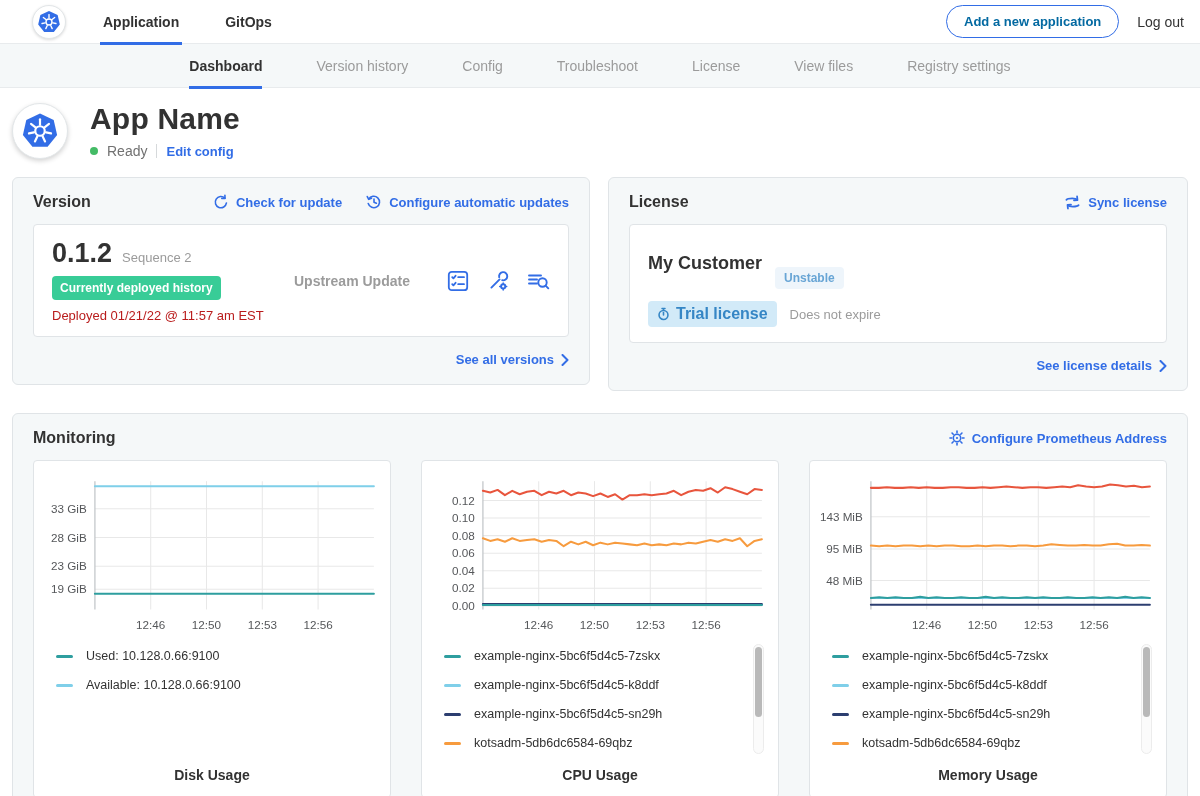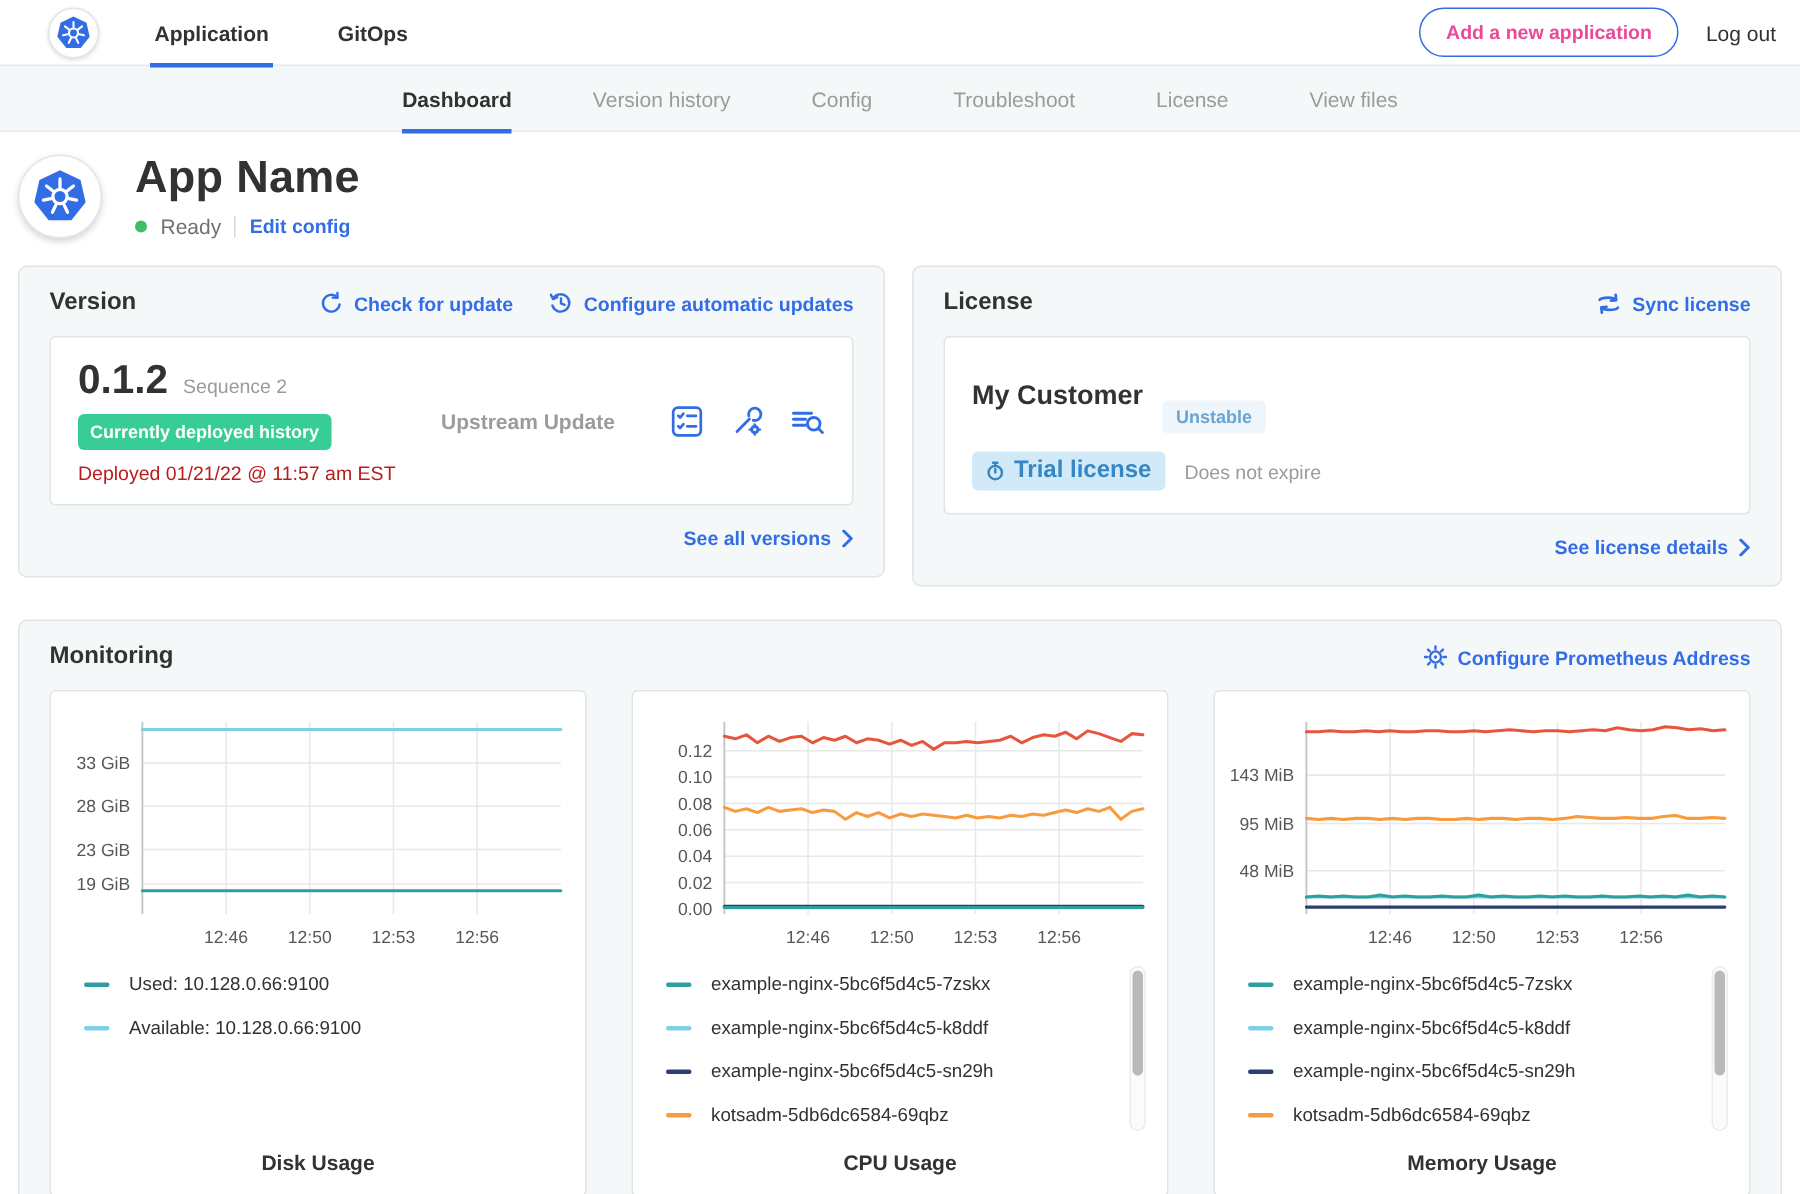--- a/index.html
+++ b/index.html
@@ -13,34 +13,34 @@
             border-bottom:1px solid #e8ebed; background:#fff; }
   .brand { width:34px; height:34px; border-radius:50%; background:#fff;
            border:1px solid #e2e6e8; box-shadow:0 1px 3px rgba(0,0,0,.15);
            display:flex; align-items:center; justify-content:center; margin-right:34px; }
   .topnav-tab { height:44px; display:flex; align-items:center; padding:0 3px;
                 margin-right:40px; font-size:14px; font-weight:700; color:#323232;
                 position:relative; cursor:pointer; }
   .topnav-tab.active::after { content:""; position:absolute; left:0; right:0; bottom:-1px;
                 height:3px; background:#326de6; }
   .topnav-right { margin-left:auto; display:flex; align-items:center; gap:18px; }
-  .add-app-btn { border:1px solid #326de6; color:#ec4899; background:#fff;
+  .add-app-btn { border:1px solid #326de6; color:#0369a1; background:#fff;
                  font-family:inherit; font-size:13px; font-weight:700;
                  padding:8px 17px; border-radius:19px; cursor:pointer; }
   .logout { font-size:14px; font-weight:500; cursor:pointer; }
   
   .subnav { height:44px; background:#f5f8f9; border-bottom:1px solid #e8ebed;
             display:flex; align-items:center; justify-content:center; gap:54px; }
   .subnav-item { height:44px; display:flex; align-items:center; font-size:14px;
                  color:#9b9b9b; font-weight:500; position:relative; cursor:pointer; }
   .subnav-item.active { color:#323232; font-weight:700; }
   .subnav-item.active::after { content:""; position:absolute; left:0; right:0; bottom:-1px;
                  height:3px; background:#326de6; }
   
-  .app-header { display:flex; align-items:center; gap:22px; padding:9px 0 12px 12px; }
+  .app-header { display:flex; align-items:flex-end; gap:22px; padding:9px 0 12px 12px; }
   .app-logo { width:56px; height:56px; border-radius:50%; background:#fff;
               border:1px solid #e2e6e8; box-shadow:0 2px 5px rgba(0,0,0,.18);
               display:flex; align-items:center; justify-content:center; margin-top:6px; }
   .app-title { font-size:30px; font-weight:800; margin:4px 0 7px; letter-spacing:.2px; }
   .status-row { display:flex; align-items:center; gap:9px; font-size:14px; color:#717171; }
   .dot { width:8px; height:8px; border-radius:50%; background:#44bb66; }
   .vdivider { width:1px; height:14px; background:#d6d9db; }
   .blue-link { color:#326de6; font-size:13px; font-weight:700; display:inline-flex;
                align-items:center; gap:7px; cursor:pointer; white-space:nowrap; }
   
@@ -125,20 +125,21 @@
   </div>
 </div>
 
 <div class="subnav">
   <div class="subnav-item active">Dashboard</div>
   <div class="subnav-item">Version history</div>
   <div class="subnav-item">Config</div>
   <div class="subnav-item">Troubleshoot</div>
   <div class="subnav-item">License</div>
   <div class="subnav-item">View files</div>
+  <div class="subnav-item">Registry settings</div>
 </div>
 
 <div class="app-header">
   <div class="app-logo">
     <span class="icon">
       <svg width="38" height="38" viewBox="0 0 100 104">
         <polygon points="50,4 87.5,22.1 96.8,62.7 70.8,95.3 29.2,95.3 3.2,62.7 12.5,22.1" fill="#326de6"></polygon>
         <circle cx="50" cy="52" r="13" fill="none" stroke="#fff" stroke-width="6"></circle>
         <g stroke="#fff" stroke-width="6" stroke-linecap="round">
           <line x1="50" y1="35" x2="50" y2="20"></line>

